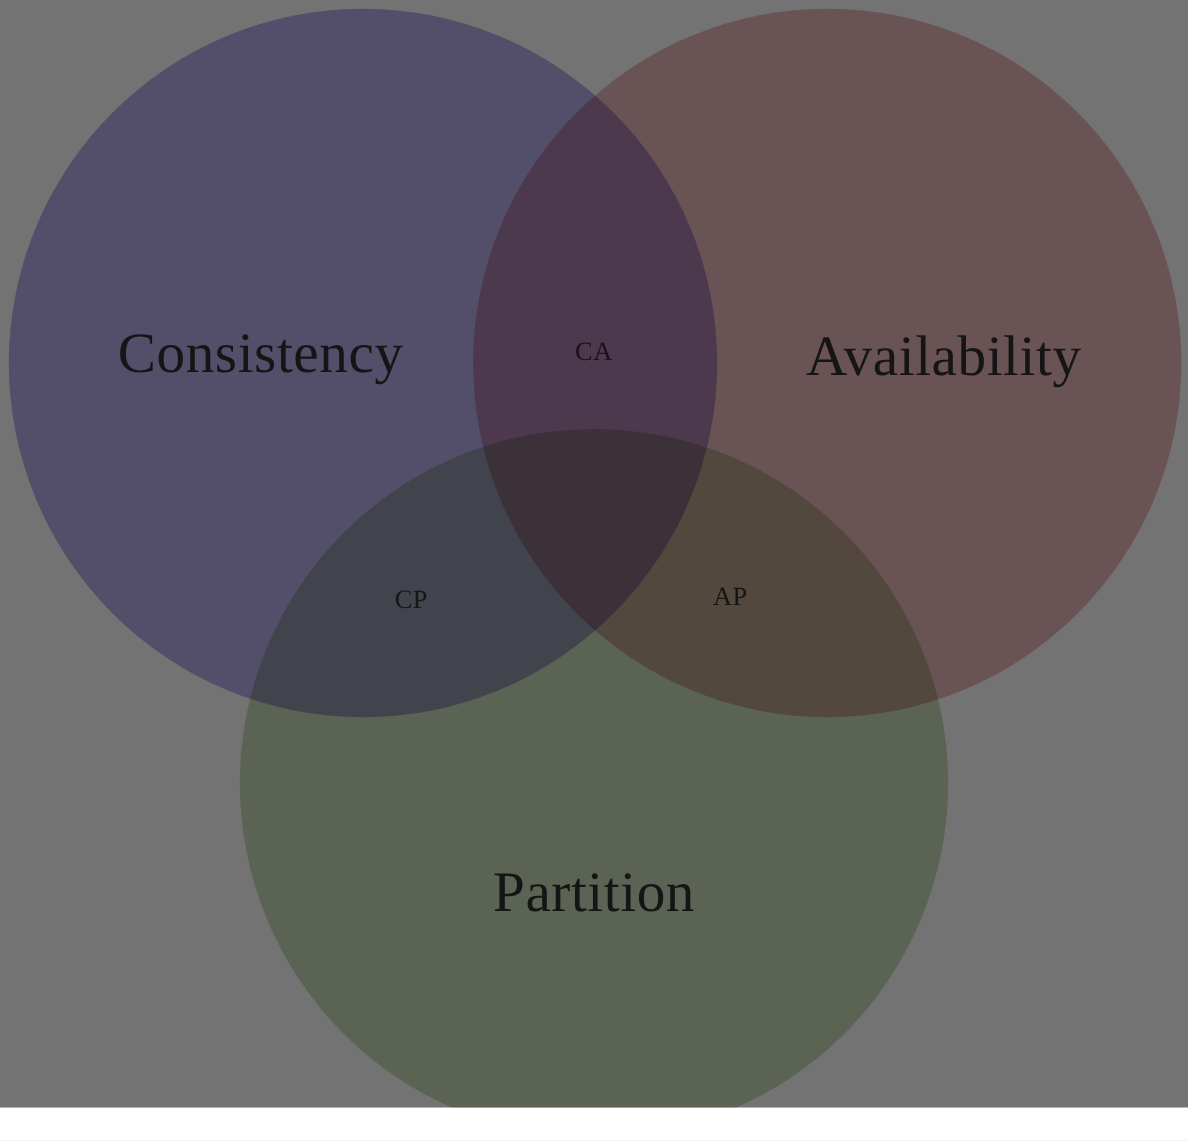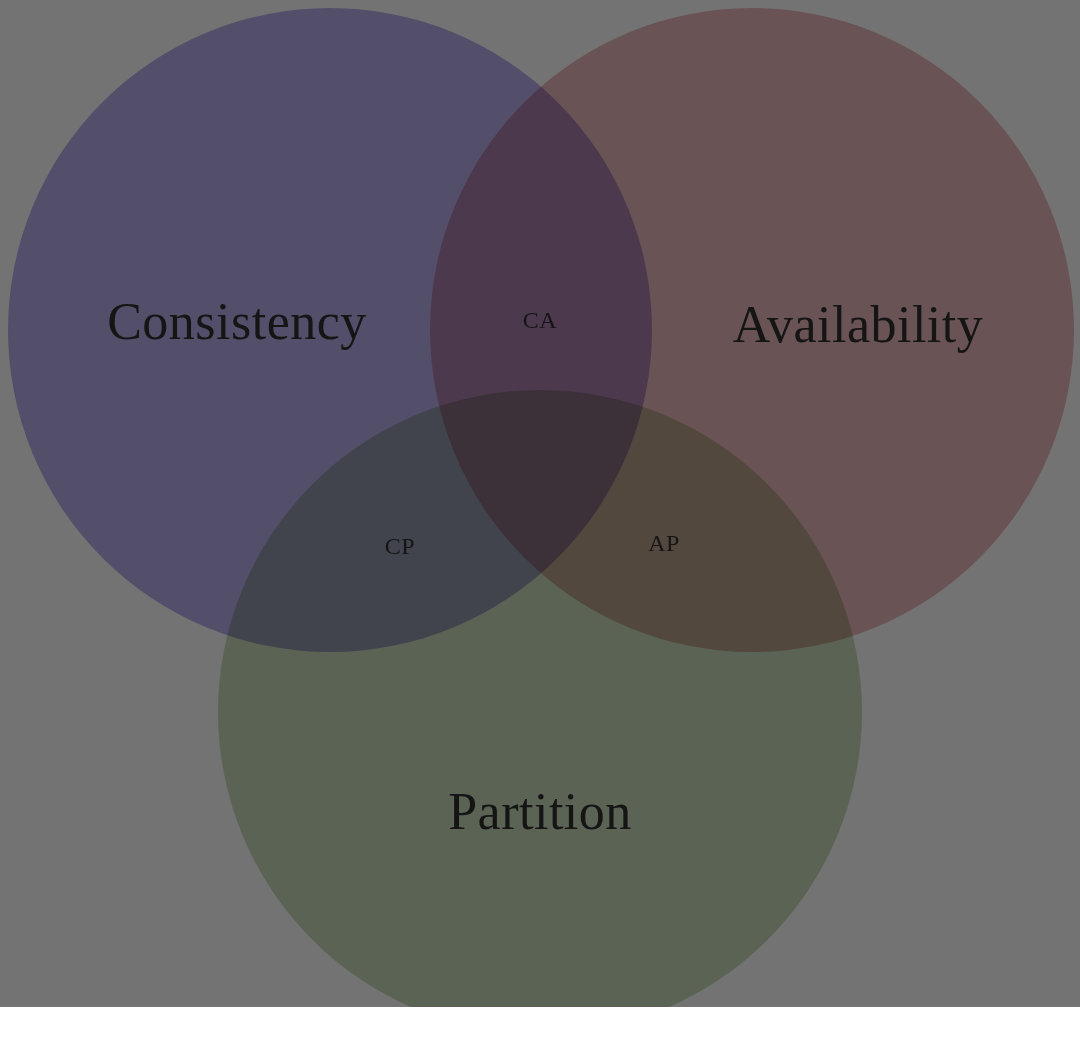--- a/index.html
+++ b/index.html
@@ -59,21 +59,21 @@
     <circle class="venn-circle" cx="752" cy="330" r="322" fill="#e9b7bb"></circle>
     <circle class="venn-circle" cx="540" cy="712" r="322" fill="#c7dcb9"></circle>
   </svg>
 
   <div class="label set-label" style="left:237px; top:322px;">Consistency</div>
 
   <div class="label set-label" style="left:858px; top:325px;">Availability</div>
 
   <div class="label ix-label" style="left:540px; top:320px;">CA</div>
 
-  <div class="label ix-label" style="left:400px; top:546px;">CP</div>
+  <div class="label ix-label" style="left:374px; top:546px;">CP</div>
 
   <div class="label ix-label" style="left:664px; top:543px;">AP</div>
 
   <div class="label set-label two-line" style="left:540px; top:812px;">
     <span>Partition</span>
   </div>
 
 </div>
 
 </body></html>

